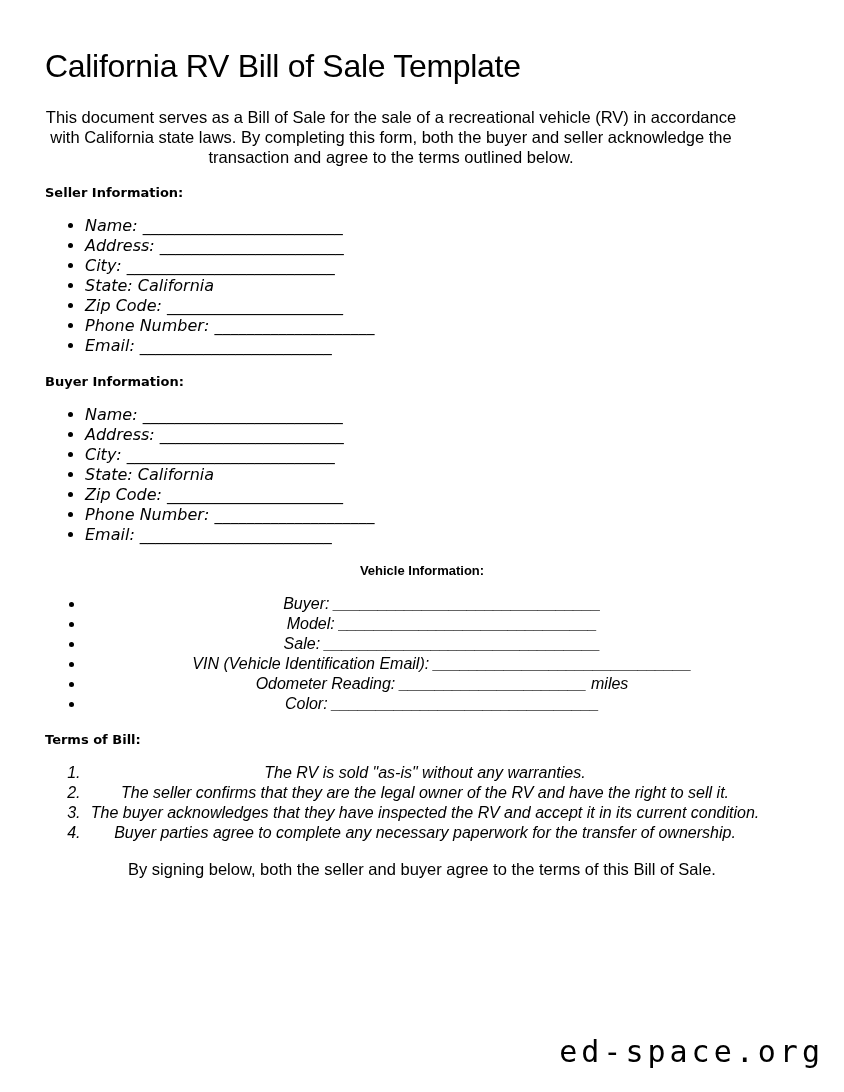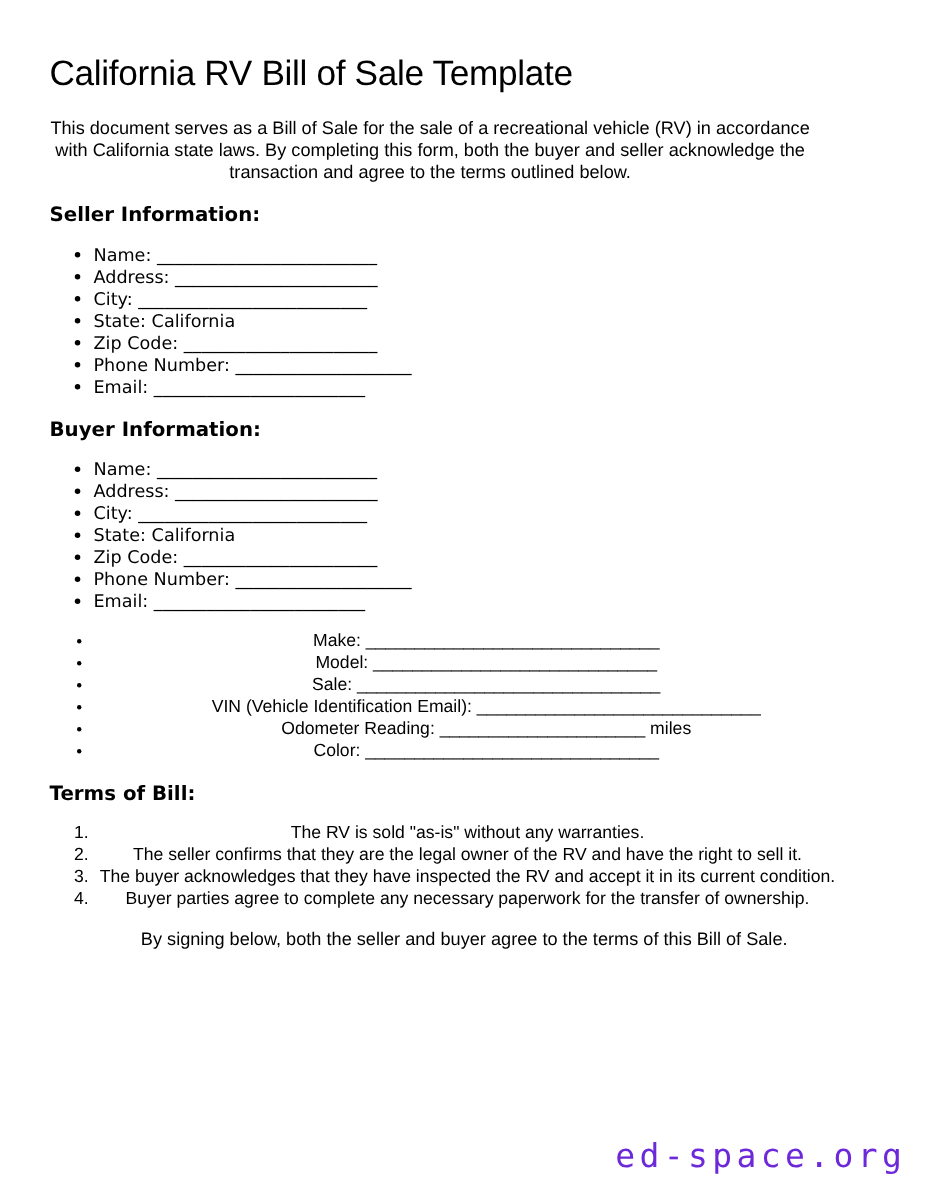--- a/index.html
+++ b/index.html
@@ -33,29 +33,30 @@
     max-width: 692px;
   }
   .condensed {
     font-family: "Liberation Sans", sans-serif;
     text-align: center;
   }
   .wide {
     font-family: "DejaVu Sans", sans-serif;
   }
   .section-heading {
-    font-size: 18px;
+    font-size: 13px;
     font-weight: bold;
     margin: 18px 0 16px 0;
   }
   .section-list {
     margin: 16px 0;
     padding-left: 40px;
     font-size: 16px;
     line-height: 1.25;
+    font-style: italic;
   }
   ol.section-list {
     max-width: 680px;
   }
   .section-list li {
     margin: 0;
     padding: 0;
   }
   .closing-text {
     font-size: 16.5px;
@@ -96,33 +97,34 @@
       <h3 class="section-heading wide">Buyer Information:</h3>
       <ul class="section-list wide">
         <li>Name: _________________________</li>
         <li>Address: _______________________</li>
         <li>City: __________________________</li>
         <li>State: California</li>
         <li>Zip Code: ______________________</li>
         <li>Phone Number: ____________________</li>
         <li>Email: ________________________</li>
       </ul>
+      <h3 class="section-heading condensed">Vehicle Information:</h3>
       <ul class="section-list condensed">
-        <li>Make: ______________________________</li>
+        <li>Buyer: ______________________________</li>
         <li>Model: _____________________________</li>
         <li>Sale: _______________________________</li>
         <li>VIN (Vehicle Identification Email): _____________________________</li>
         <li>Odometer Reading: _____________________ miles</li>
         <li>Color: ______________________________</li>
       </ul>
       <h3 class="section-heading wide">Terms of Bill:</h3>
       <ol class="section-list condensed">
         <li>The RV is sold "as-is" without any warranties.</li>
         <li>The seller confirms that they are the legal owner of the RV and have the right to sell it.</li>
         <li>The buyer acknowledges that they have inspected the RV and accept it in its current condition.</li>
         <li>Buyer parties agree to complete any necessary paperwork for the transfer of ownership.</li>
       </ol>
     </div>
 
   <p class="closing-text condensed">By signing below, both the seller and buyer agree to the terms of this Bill of Sale.</p>
 </div>
 
-<div class="watermark" style="color: #6d28d9;">ed-space.org</div>
+<div class="watermark" style="color: #000000;">ed-space.org</div>
 
 </body></html>

